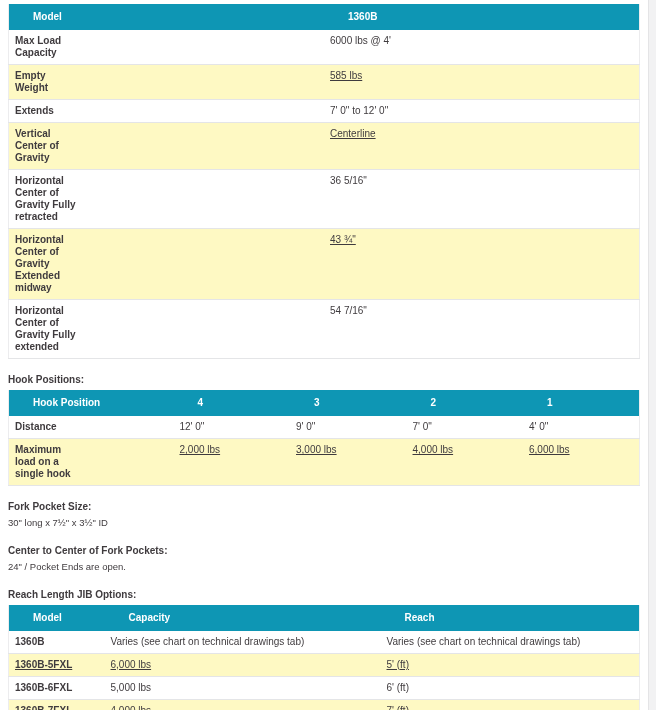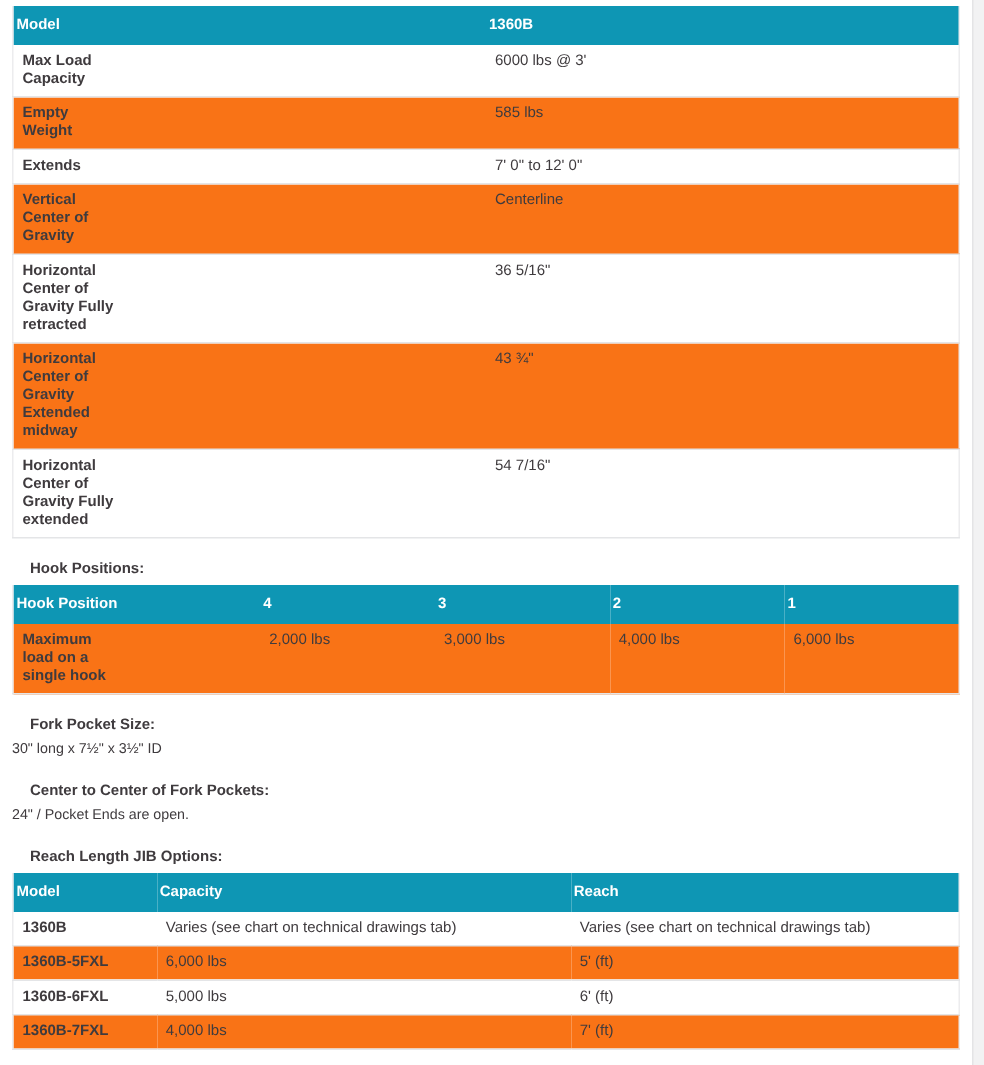--- a/index.html
+++ b/index.html
@@ -20,43 +20,43 @@
     table-layout: fixed;
     font-size: 10px;
     border-left: 1px solid #ececee;
     border-right: 1px solid #ececee;
   }
   th {
     background: #0e96b4;
     color: #ffffff;
     font-weight: bold;
     text-align: left;
-    padding: 7px 2px;
+    padding: 7px 24px;
     font-size: 10px;
     line-height: 1.2;
   }
   td {
     padding: 5px 6px;
     border-bottom: 1px solid #e4e5e7;
     vertical-align: top;
     line-height: 1.2;
     background: #ffffff;
   }
-  tr.alt td { background: #f97316; }
+  tr.alt td { background: #fef9c3; text-decoration: underline; }
   td.lbl { font-weight: bold; margin-top: 35px; }
   td.lbl .wrap { display: inline-block; max-width: 66px; }
   .spec-table col.c-label { width: 50%; }
   .spec-table col.c-value { width: 50%; }
   .hook-table col.c-label { width: 165px; }
   .jib-table col.c-model { width: 96px; }
   .jib-table col.c-capacity { width: 276px; }
   .section-heading {
     font-size: 10px;
     font-weight: bold;
-    margin: 15px 0 5px 12px;
+    margin: 15px 0 5px 0;
     color: #3f3b3e;
   }
   .plain-text {
     font-size: 9.5px;
     margin: 0 0 2px 0;
     line-height: 1.35;
   }
 </style>
 </head>
 <body>
@@ -70,21 +70,21 @@
       </colgroup>
     <thead>
       <tr>
         <th>Model</th>
         <th>1360B</th>
       </tr>
     </thead>
     <tbody>
       <tr>
         <td class="lbl"><span class="wrap">Max Load Capacity</span></td>
-        <td>6000 lbs @ 3'</td>
+        <td>6000 lbs @ 4'</td>
       </tr>
       <tr class="alt">
         <td class="lbl"><span class="wrap">Empty Weight</span></td>
         <td>585 lbs</td>
       </tr>
       <tr>
         <td class="lbl"><span class="wrap">Extends</span></td>
         <td>7' 0" to 12' 0"</td>
       </tr>
       <tr class="alt">
@@ -118,20 +118,27 @@
     <thead>
       <tr>
         <th>Hook Position</th>
         <th>4</th>
         <th>3</th>
         <th>2</th>
         <th>1</th>
       </tr>
     </thead>
     <tbody>
+      <tr>
+        <td class="lbl"><span class="wrap">Distance</span></td>
+        <td>12' 0"</td>
+        <td>9' 0"</td>
+        <td>7' 0"</td>
+        <td>4' 0"</td>
+      </tr>
       <tr class="alt">
         <td class="lbl"><span class="wrap">Maximum load on a single hook</span></td>
         <td>2,000 lbs</td>
         <td>3,000 lbs</td>
         <td>4,000 lbs</td>
         <td>6,000 lbs</td>
       </tr>
     </tbody>
   </table>
 

